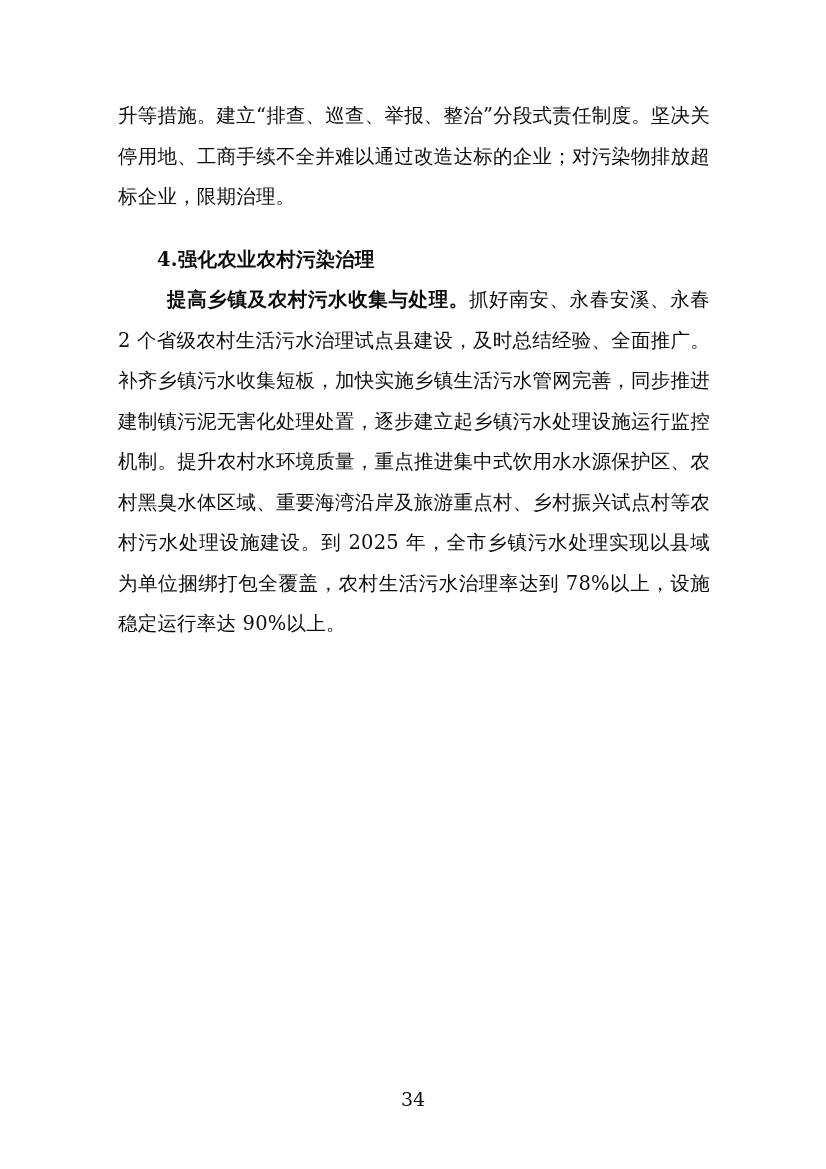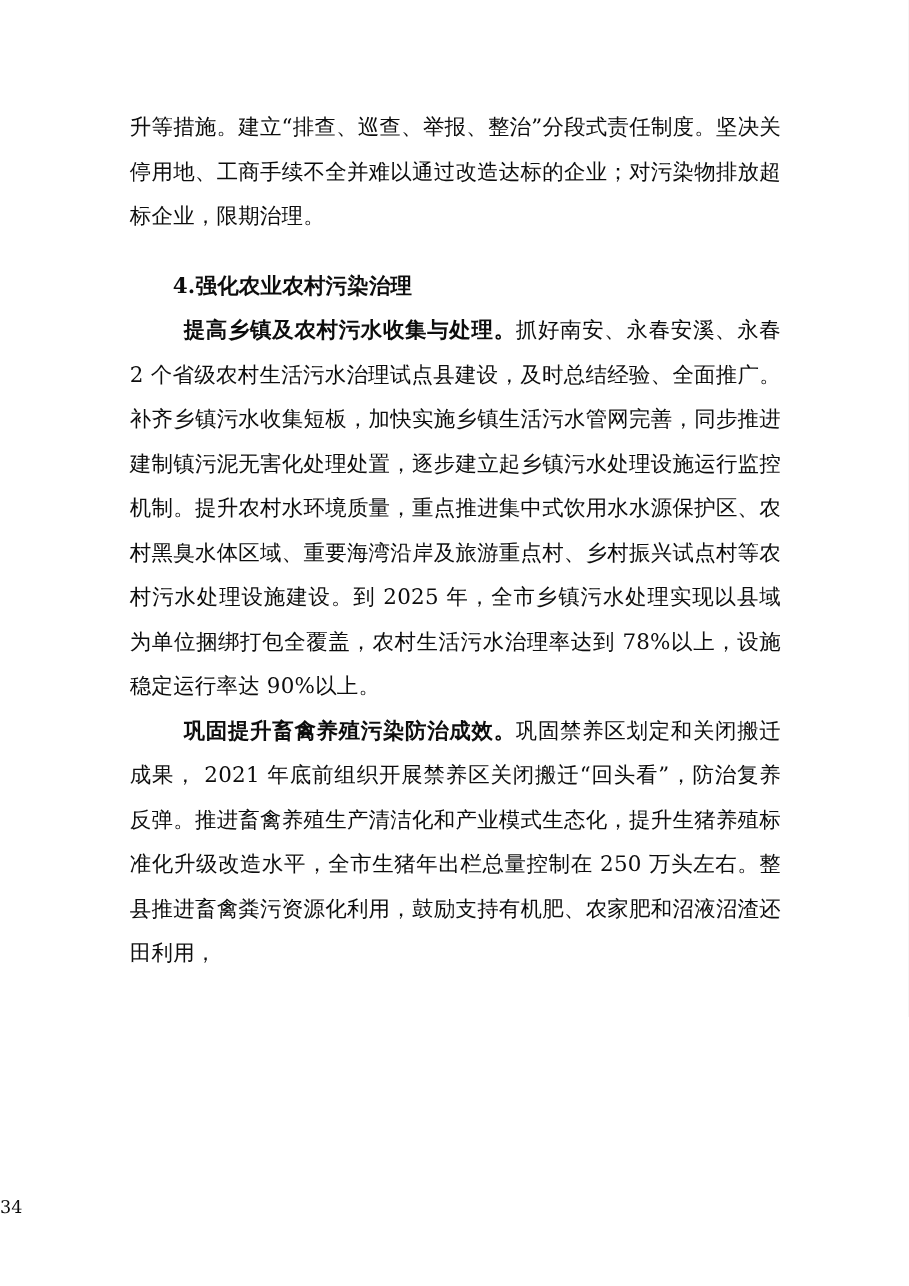--- a/index.html
+++ b/index.html
@@ -47,37 +47,36 @@
   }
   .run-in {
     font-weight: bold;
     margin-left: 10px;
   }
   .page-number {
     position: absolute;
     left: 0;
     right: 0;
     top: 1088px;
-    text-align: left;
-    font-size: 16px;
+    text-align: center;
+    font-size: 19px;
     color: #0d0d0d;
     font-family: "DejaVu Serif", "Liberation Serif", serif;
   }
 </style>
 </head>
 <body>
 
 <div class="page">
   <div class="content">
 
     <p class="body">升等措施。建立“排查、巡查、举报、整治”分段式责任制度。坚决关停用地、工商手续不全并难以通过改造达标的企业；对污染物排放超标企业，限期治理。</p>
 
     <p class="heading">4.强化农业农村污染治理</p>
 
     <p class="indent"><span class="run-in">提高乡镇及农村污水收集与处理。</span><span>抓好南安、永春安溪、永春 2 个省级农村生活污水治理试点县建设，及时总结经验、全面推广。补齐乡镇污水收集短板，加快实施乡镇生活污水管网完善，同步推进建制镇污泥无害化处理处置，逐步建立起乡镇污水处理设施运行监控机制。提升农村水环境质量，重点推进集中式饮用水水源保护区、农村黑臭水体区域、重要海湾沿岸及旅游重点村、乡村振兴试点村等农村污水处理设施建设。到 2025 年，全市乡镇污水处理实现以县域为单位捆绑打包全覆盖，农村生活污水治理率达到 78%以上，设施稳定运行率达 90%以上。</span></p>
 
 
-    <p class="indent"><span class="run-in">巩固提升畜禽养殖污染防治成效。</span><span>巩固禁养区划定和关闭搬迁成果， 2021 年底前组织开展禁养区关闭搬迁“回头看”，防治复养反弹。推进畜禽养殖生产清洁化和产业模式生态化，提升生猪养殖标准化升级改造水平，全市生猪年出栏总量控制在 250 万头左右。整县推进畜禽粪污资源化利用，鼓励支持有机肥、农家肥和沼液沼渣还田利用，</span></p>
 
   </div>
 
   <div class="page-number">34</div>
 </div>
 
 </body></html>

